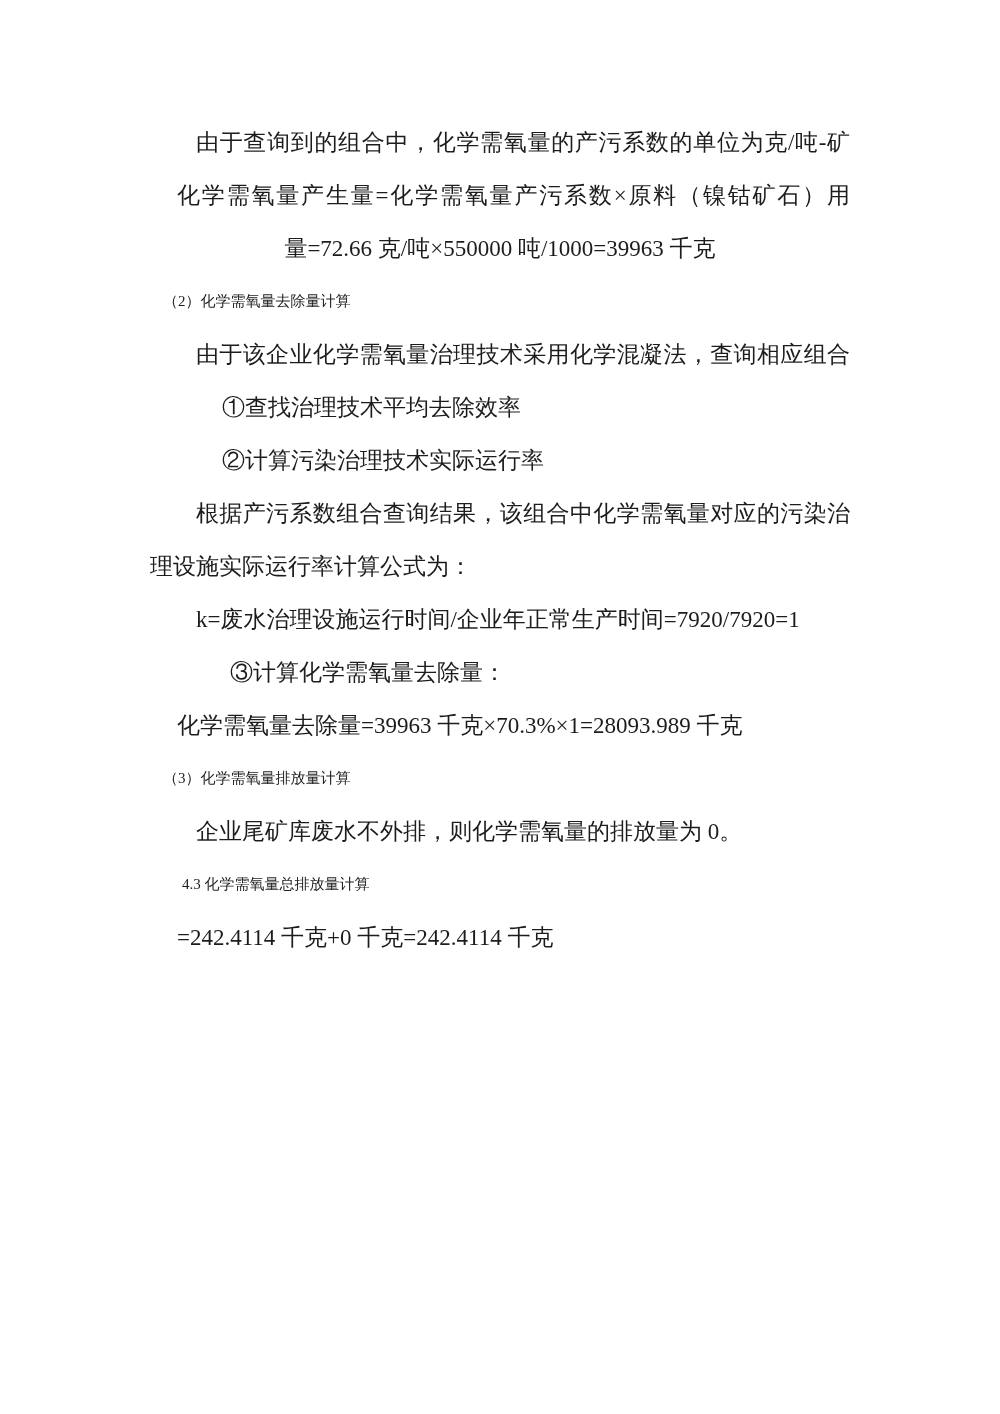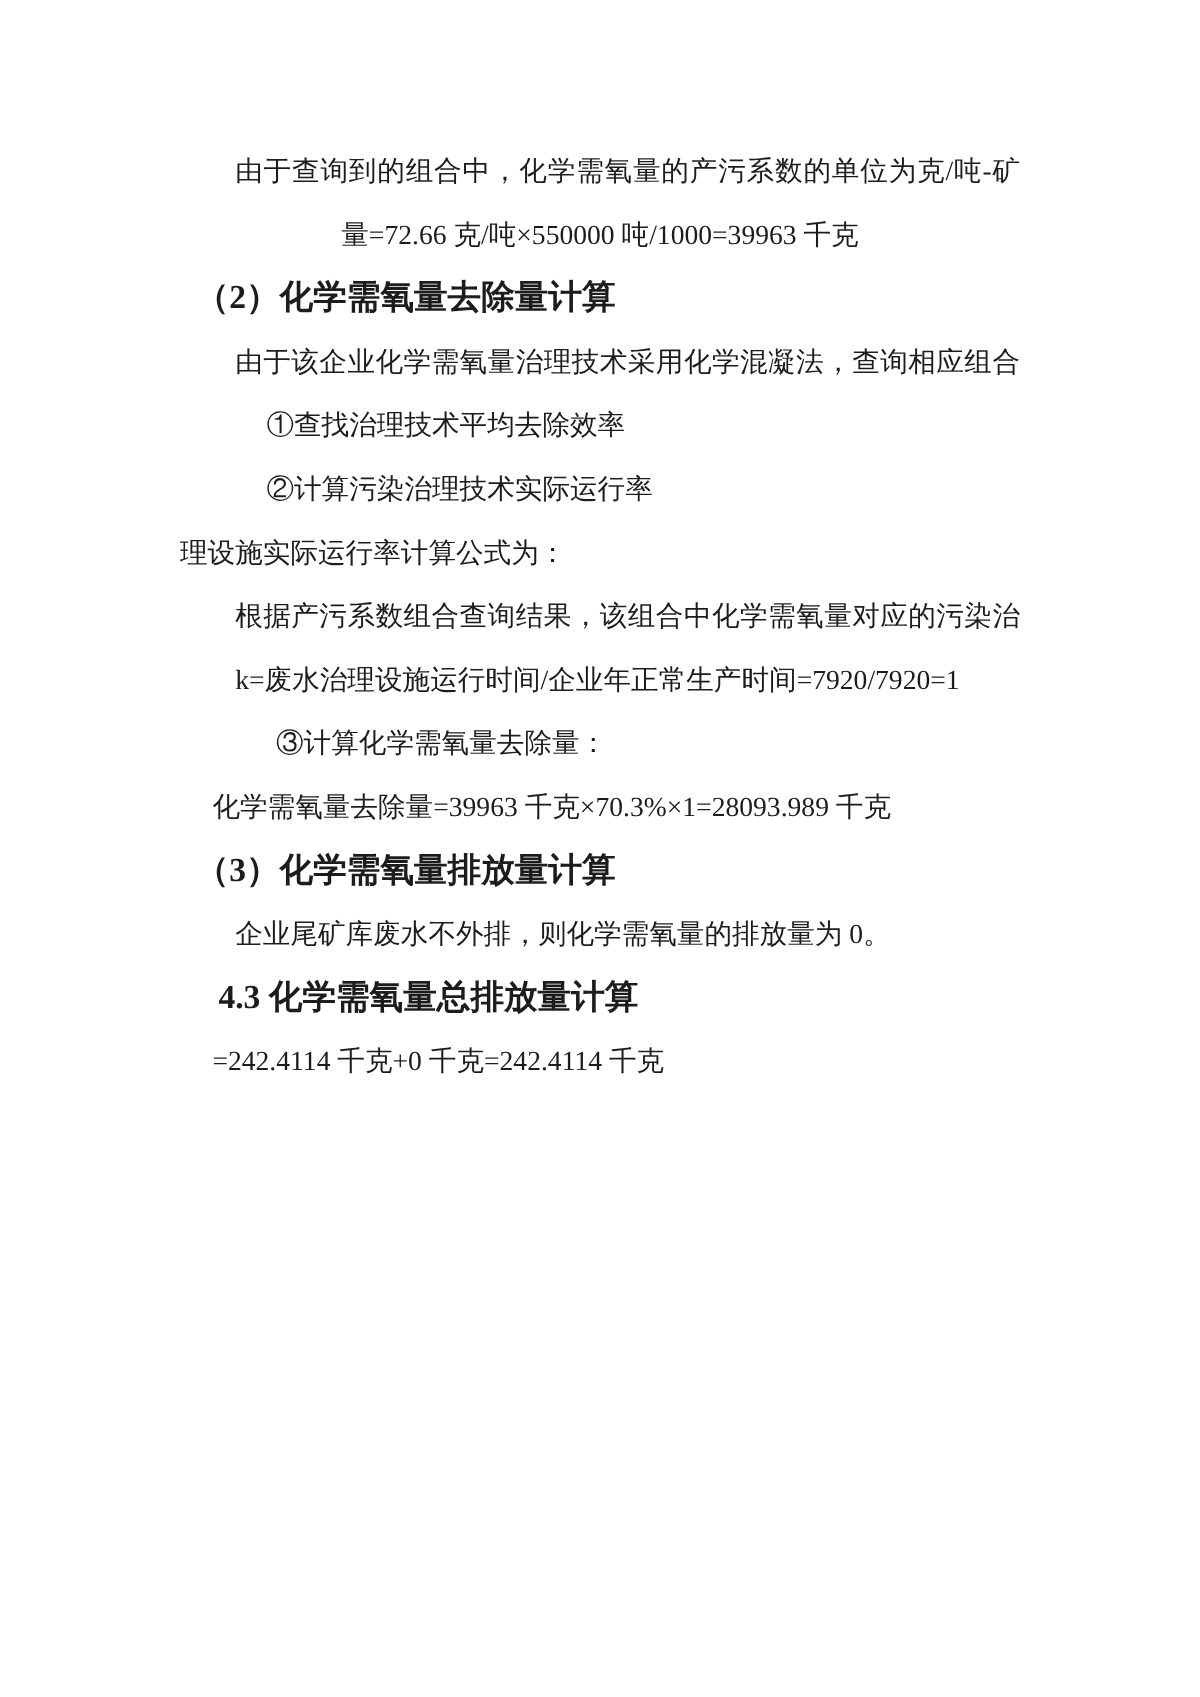--- a/index.html
+++ b/index.html
@@ -31,45 +31,46 @@
     text-align: justify;
     text-align-last: justify;
   }
   .indent-body  { padding-left: 46px; }  
   .indent-one   { padding-left: 27px; }  
   .indent-paren { padding-left: 13px; }  
   .indent-circ  { padding-left: 72px; }  
   .indent-circ3 { padding-left: 80px; }  
   .indent-43    { padding-left: 32px; }  
   .ctr { text-align: center; padding-left: 0; }
-  .hd { font-weight: 700; font-size: 28px; }
+  .hd { font-weight: 400; font-size: 15px; }
   .pagenum {
     position: absolute;
     top: 1283px;
     left: 0;
     width: 100%;
     text-align: center;
     font-size: 17px;
     line-height: 24px;
     color: #111111;
   }
 </style>
 </head>
 <body>
 
 <div class="page">
   <div class="content">
     <div class="ln indent-body just">由于查询到的组合中，化学需氧量的产污系数的单位为克/吨-矿</div>
+    <div class="ln indent-one just">化学需氧量产生量=化学需氧量产污系数×原料（镍钴矿石）用</div>
     <div class="ln ctr">量=72.66 克/吨×550000 吨/1000=39963 千克</div>
     <div class="ln hd indent-paren">（2）化学需氧量去除量计算</div>
     <div class="ln indent-body just">由于该企业化学需氧量治理技术采用化学混凝法，查询相应组合</div>
     <div class="ln indent-circ">①查找治理技术平均去除效率</div>
     <div class="ln indent-circ">②计算污染治理技术实际运行率</div>
+    <div class="ln indent-body just">根据产污系数组合查询结果，该组合中化学需氧量对应的污染治</div>
     <div class="ln">理设施实际运行率计算公式为：</div>
-    <div class="ln indent-body just">根据产污系数组合查询结果，该组合中化学需氧量对应的污染治</div>
     <div class="ln indent-body">k=废水治理设施运行时间/企业年正常生产时间=7920/7920=1</div>
     <div class="ln indent-circ3">③计算化学需氧量去除量：</div>
     <div class="ln indent-one">化学需氧量去除量=39963 千克×70.3%×1=28093.989 千克</div>
     <div class="ln hd indent-paren">（3）化学需氧量排放量计算</div>
     <div class="ln indent-body">企业尾矿库废水不外排，则化学需氧量的排放量为 0。</div>
     <div class="ln hd indent-43">4.3 化学需氧量总排放量计算</div>
     <div class="ln indent-one">=242.4114 千克+0 千克=242.4114 千克</div>
   </div>
   <div class="pagenum">7</div>
 </div>

